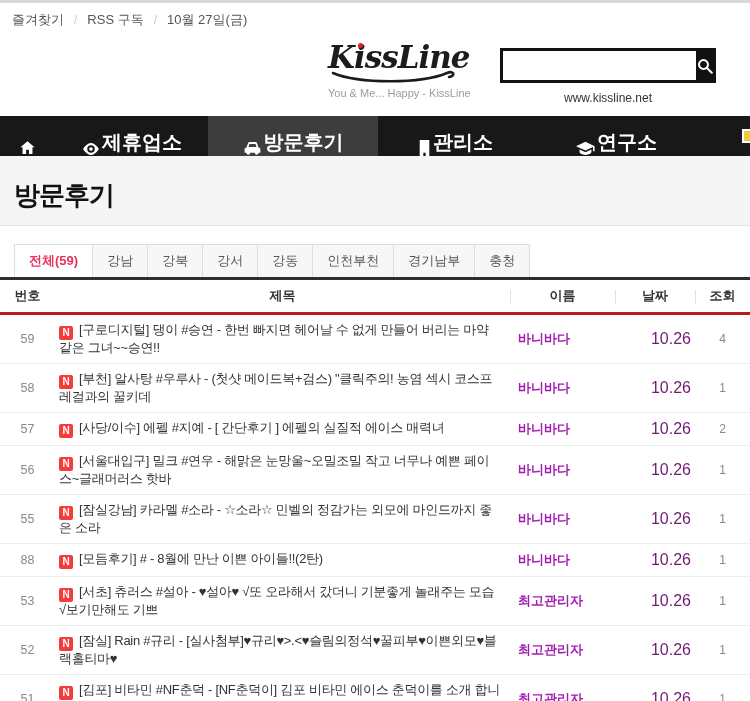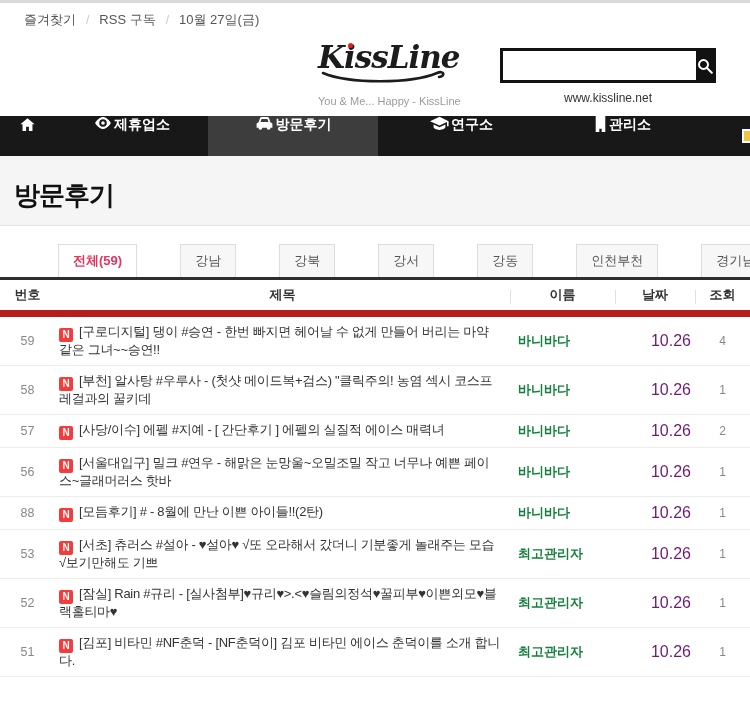--- a/index.html
+++ b/index.html
@@ -1,70 +1,70 @@
 <!DOCTYPE html>
 <html><head>
 <meta charset="utf-8">
 <style>
   * { margin:0; padding:0; box-sizing:border-box; }
   html,body { width:750px; height:701px; overflow:hidden; background:#fff;
     font-family:"Liberation Sans","DejaVu Sans",sans-serif; color:#333; }
   body { border-top:3px solid #d9d9d9; }
 
   
-  .topbar { height:33px; display:flex; align-items:center; padding:0 24px; font-size:13px; color:#555; }
+  .topbar { height:33px; display:flex; align-items:center; padding:0 12px; font-size:13px; color:#555; }
   .topbar .sep { color:#c9c9c9; margin:0 10px; font-size:12px; }
   .topbar a { color:#555; text-decoration:none; cursor:pointer; }
 
   
   .header { position:relative; height:80px; }
-  .logo { position:absolute; left:318px; top:6px; width:132px; text-align:center; cursor:pointer; }
+  .logo { position:absolute; left:328px; top:6px; width:132px; text-align:center; cursor:pointer; }
   .logo-text { font-family:"DejaVu Serif","Liberation Serif",serif; font-style:italic; font-weight:bold;
     font-size:31px; color:#1c1c1c; letter-spacing:-1px; line-height:1; position:relative; display:inline-block; }
   .logo-dot { position:absolute; left:30px; top:1px; width:5px; height:5px; border-radius:50%; background:#e02020; }
   .logo-swoosh { display:block; margin:-4px auto 0; }
-  .tagline { margin-top:12px; font-size:11px; color:#9b9b9b; white-space:nowrap; }
+  .tagline { margin-top:4px; font-size:11px; color:#9b9b9b; white-space:nowrap; }
 
   .search-wrap { position:absolute; left:500px; top:12px; width:216px; }
   .search-box { display:flex; height:35px; border:3px solid #121212; background:#fff; }
   .search-input { flex:1; border:none; outline:none; height:100%; padding:0 6px; font-size:14px; }
   .search-btn { width:42px; background:#121212; border:none; cursor:pointer; display:flex; align-items:center; justify-content:center; }
   .site-url { text-align:center; font-size:12px; color:#333; margin-top:8px; }
 
   
   .nav { height:40px; background:#181818; display:flex; align-items:stretch; position:relative; overflow:hidden; }
-  .nav-item { display:flex; align-items:flex-start; justify-content:center; gap:2px; color:#fff;
-    font-size:14px; font-weight:bold; cursor:pointer; }
+  .nav-item { display:flex; align-items:flex-end; justify-content:center; gap:2px; color:#fff;
+    font-size:20px; font-weight:bold; cursor:pointer; }
   .nav-item svg { display:block; }
   .nav-home { width:56px; }
   .nav-w1 { width:152px; } .nav-w2 { width:170px; } .nav-w3 { width:155px; } .nav-w4 { width:167px; }
   .nav-item.active { background:#3d3d3d; }
   .nav-partial { position:absolute; right:-7px; top:13px; width:15px; height:14px; border:2px solid #fff;
     background:linear-gradient(90deg,#f0c93a 0 60%,#4a6fd8 60% 100%); }
 
   
   .title-band { height:70px; background:#f5f5f5; border-bottom:1px solid #e3e3e3; padding:22px 14px 0; }
   .page-title { font-size:26px; font-weight:bold; color:#111; letter-spacing:-1px; }
 
   
   .tabs-outer { padding-top:18px; border-bottom:3px solid #2e2e2e; }
   .tabs { display:flex; margin-left:14px; }
   .tab { height:33px; display:flex; align-items:center; padding:3px 14px; font-size:13px; color:#555;
-    background:#f7f7f7; border:1px solid #ddd; border-bottom:none; margin-right:-1px; cursor:pointer; white-space:nowrap;margin-left:44px; }
+    background:#f7f7f7; border:1px solid #ddd; border-bottom:none; margin-right:-1px; cursor:pointer; white-space:nowrap; }
   .tab.active { background:#fff; color:#e8335c; font-weight:bold; }
 
   
   table { width:750px; border-collapse:collapse; table-layout:fixed; }
-  thead th { font-size:13px; font-weight:bold; color:#333; height:33px; border-bottom:7px solid #b91c1c;
+  thead th { font-size:13px; font-weight:bold; color:#333; height:33px; border-bottom:3px solid #b91c1c;
     position:relative; text-align:center; }
   thead th.vline::before { content:""; position:absolute; left:0; top:10px; width:1px; height:14px; background:#e0e0e0; }
   tbody td { border-bottom:1px solid #ededed; padding:7px 4px; font-size:13px; line-height:16px; vertical-align:middle; }
   td.no { text-align:center; color:#888; font-size:12.5px; }
   td.title { padding-right:10px; color:#333; word-break:break-all; letter-spacing:-0.3px; cursor:pointer;margin-top:14px; }
-  td.name { font-weight:bold; color:#15803d; padding-left:8px; }
+  td.name { font-weight:bold; color:#a21caf; padding-left:8px; }
   td.date { text-align:right; color:#701a75; font-size:16px; }
   td.views { text-align:center; color:#888; font-size:12px; }
   .new-badge { display:inline-block; width:14px; height:14px; background:#f53b3b; color:#fff; border-radius:2px;
     font-size:10px; font-weight:bold; text-align:center; line-height:14px; margin-right:6px; vertical-align:-2px; }
 </style>
 </head>
 <body>
 
 <div class="topbar">
   <a>즐겨찾기</a>
@@ -109,31 +109,31 @@
       <path d="M12 0C6 0 1.5 8 1.5 8S6 16 12 16s10.5-8 10.5-8S18 0 12 0zm0 13a5 5 0 110-10 5 5 0 010 10zm0-2.6a2.4 2.4 0 100-4.8 2.4 2.4 0 000 4.8z" fill="#fff"></path>
     </svg>
     <span>제휴업소</span>
   </div>
   <div class="nav-item nav-w2 active">
     <svg width="19" height="15" viewBox="0 0 24 19">
       <path d="M4.5 8L6.3 2.8A2 2 0 018.2 1.4h7.6a2 2 0 011.9 1.4L19.5 8l2.5 1.4V15h-2.3a2.4 2.4 0 01-4.8 0H9.1a2.4 2.4 0 01-4.8 0H2V9.4zM7 7.6h10l-1.2-3.7H8.2z" fill="#fff"></path>
     </svg>
     <span>방문후기</span>
   </div>
+  <div class="nav-item nav-w3">
+    <svg width="13" height="16" viewBox="0 0 16 20">
+      <path d="M2 0h12v20H9.5v-4h-3v4H2zm3 3h2.5v2.5H5zm5.5 0H13v2.5h-2.5zM5 8h2.5v2.5H5zm5.5 0H13v2.5h-2.5z" fill="#fff"></path>
+    </svg>
+    <span>관리소</span>
+  </div>
   <div class="nav-item nav-w4">
     <svg width="19" height="15" viewBox="0 0 24 19">
       <path d="M12 1L0 6.5 12 12l9.5-4.4V13h2V6.5zM4.5 10.7V14c0 2 3.4 3.6 7.5 3.6s7.5-1.6 7.5-3.6v-3.3L12 14.2z" fill="#fff"></path>
     </svg>
     <span>연구소</span>
-  </div>
-  <div class="nav-item nav-w3">
-    <svg width="13" height="16" viewBox="0 0 16 20">
-      <path d="M2 0h12v20H9.5v-4h-3v4H2zm3 3h2.5v2.5H5zm5.5 0H13v2.5h-2.5zM5 8h2.5v2.5H5zm5.5 0H13v2.5h-2.5z" fill="#fff"></path>
-    </svg>
-    <span>관리소</span>
   </div>
   <div class="nav-partial"></div>
 </div>
 
 <div class="title-band">
   <div class="page-title">방문후기</div>
 </div>
 
 <div class="tabs-outer">
   <div class="tabs">
@@ -207,20 +207,29 @@
   <tr>
     <td class="no">56</td>
     <td class="title">
       <span class="new-badge">N</span><span>[서울대입구] 밀크 #연우 - 해맑은 눈망울~오밀조밀 작고 너무나 예쁜 페이스~글래머러스 핫바</span>
     </td>
     <td class="name">바니바다</td>
     <td class="date">10.26</td>
     <td class="views">1</td>
   </tr>
 
+  <tr>
+    <td class="no">55</td>
+    <td class="title">
+      <span class="new-badge">N</span><span>[잠실강남] 카라멜 #소라 - ☆소라☆ 민벨의 정감가는 외모에 마인드까지 좋은 소라</span>
+    </td>
+    <td class="name">바니바다</td>
+    <td class="date">10.26</td>
+    <td class="views">1</td>
+  </tr>
 
   <tr>
     <td class="no">88</td>
     <td class="title">
       <span class="new-badge">N</span><span>[모듬후기] # - 8월에 만난 이쁜 아이들!!(2탄)</span>
     </td>
     <td class="name">바니바다</td>
     <td class="date">10.26</td>
     <td class="views">1</td>
   </tr>

